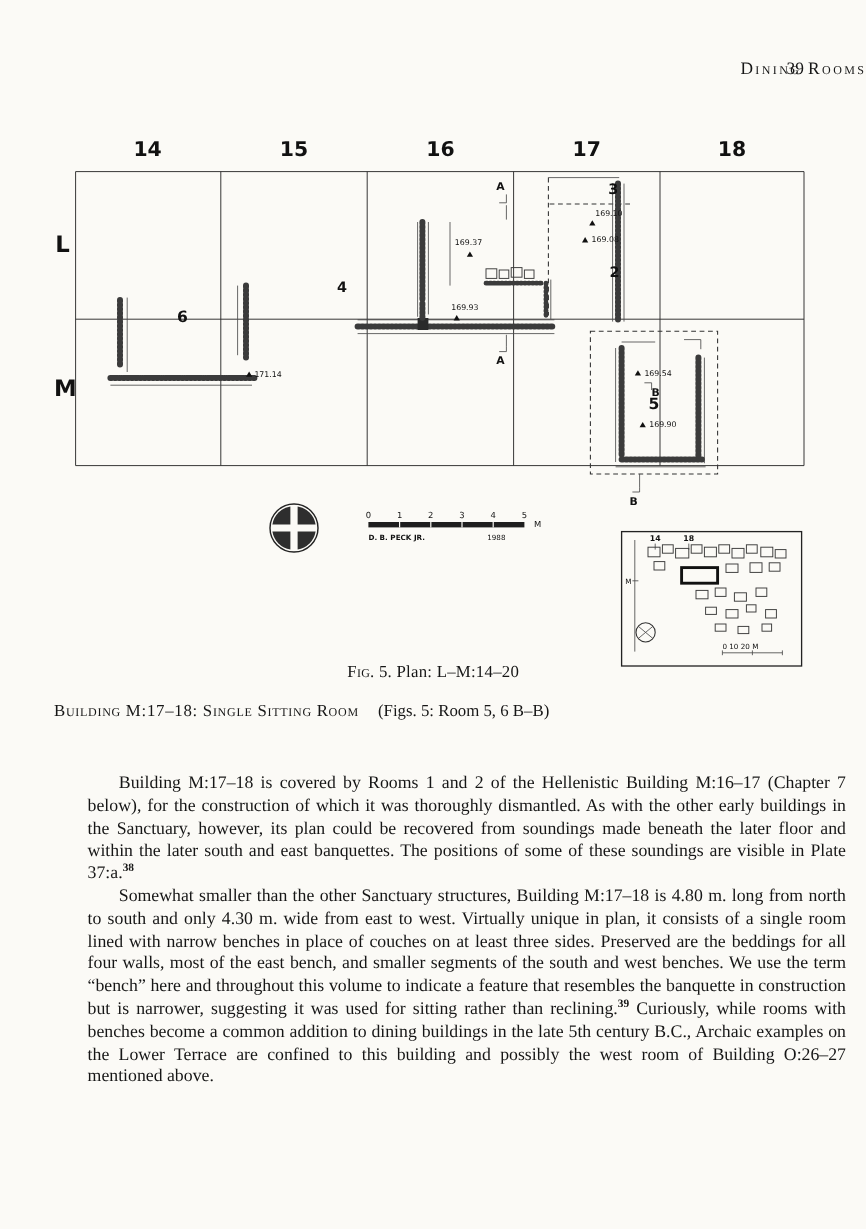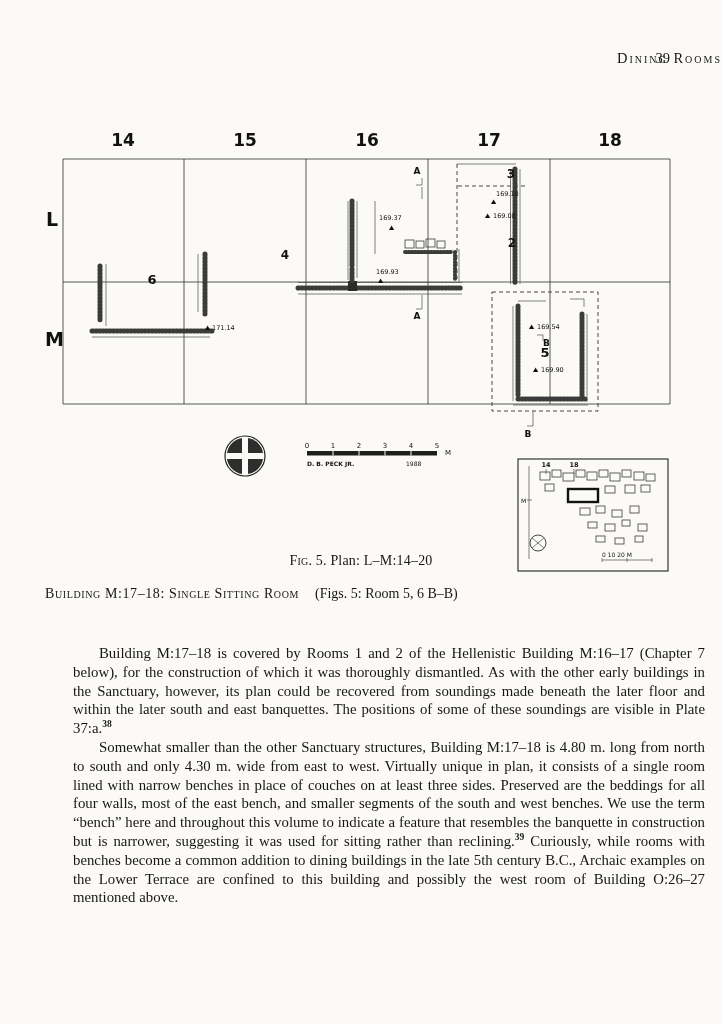--- a/index.html
+++ b/index.html
@@ -10,21 +10,21 @@
     color:#161616;
     font-family:"Liberation Serif", serif;
     overflow:hidden;
   }
   .running-head {
     position:absolute; top:50px; left:0; width:100%;
     text-align:right; font-variant:small-caps;
     letter-spacing:2px; font-size:14.5px;
   }
   .page-num { position:absolute; top:50px; right:52px; font-size:14.5px; }
-  .figure-wrap { position:absolute; top:104px; left:40px; width:642px; height:472px; }
+  .figure-wrap { position:absolute; top:88px; left:40px; width:642px; height:472px; }
   .figure-wrap svg { width:642px; height:472px; display:block; }
 
   .grid-line { stroke:#2e2e2e; stroke-width:0.8; }
   .wall { stroke:#3b3b3b; stroke-width:5; stroke-dasharray:1.2 2.3; fill:none; stroke-linecap:round; }
   .wall4 { stroke:#3b3b3b; stroke-width:4; stroke-dasharray:1.1 2.1; fill:none; stroke-linecap:round; }
   .thin { stroke:#4a4a4a; stroke-width:0.7; fill:none; }
   .dashed { stroke:#333; stroke-width:0.9; stroke-dasharray:4 3; fill:none; }
   .tri { fill:#111; }
   .blob { fill:#2a2a2a; }
   .grid-num { font:bold 17px "DejaVu Sans", sans-serif; fill:#111; }

